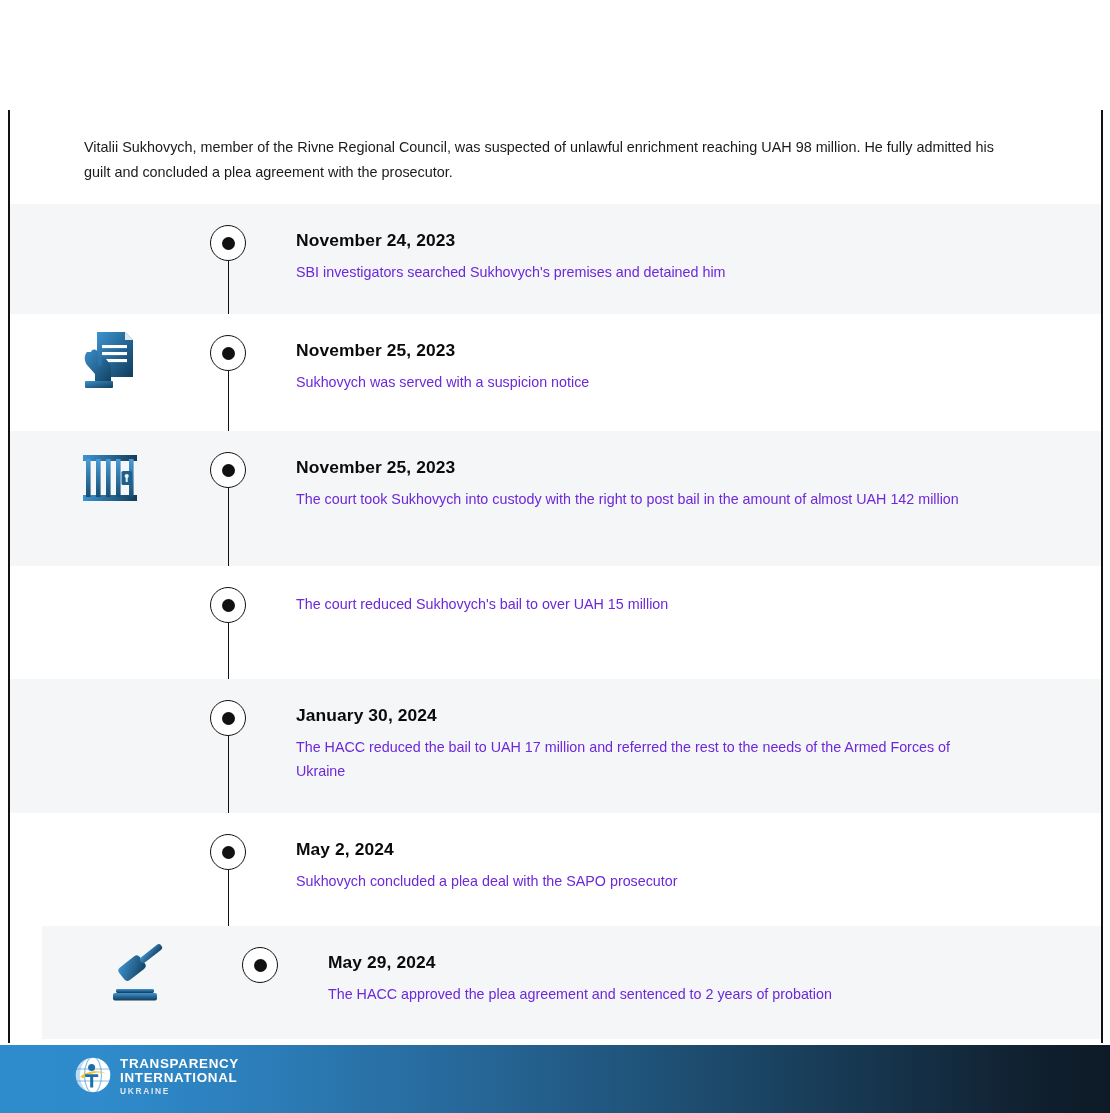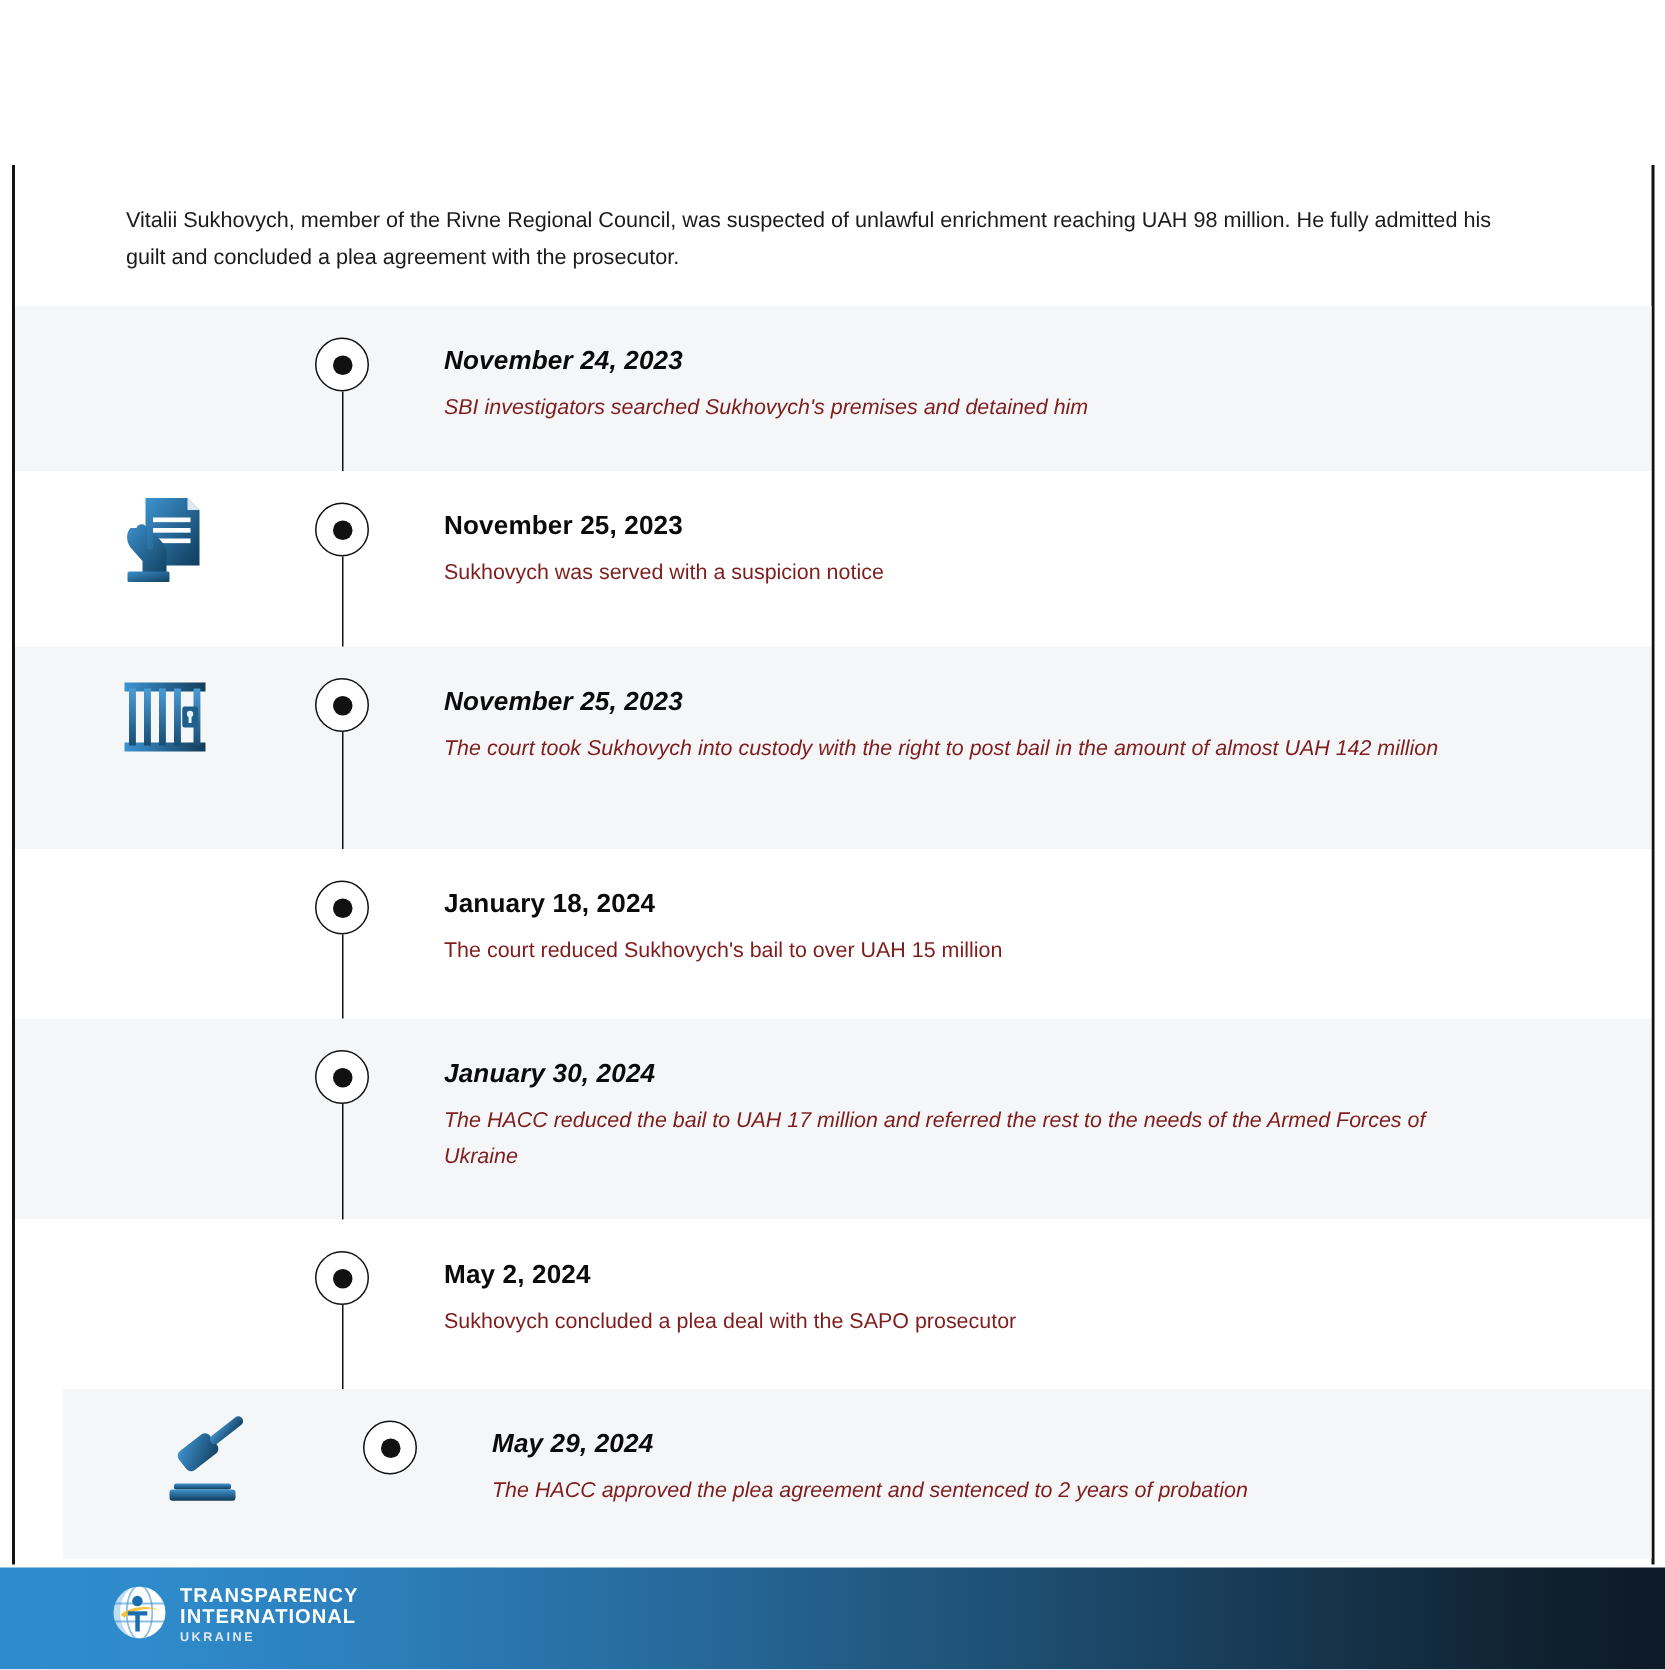--- a/index.html
+++ b/index.html
@@ -76,21 +76,21 @@
     left: 10px;
     top: 204px;
     width: 1091px;
   }
   .row {
     position: relative;
     box-sizing: border-box;
     padding: 0;
     background: #ffffff;
   }
-  .row.striped { background: #f5f6f8; font-style: italic; }
+  .row.striped { background: #f5f6f8; }
 
   .row-icon {
     position: absolute;
     left: 65px;
     width: 70px;
     height: 70px;
     display: flex;
     align-items: center;
     justify-content: center;
   }
@@ -134,21 +134,21 @@
   .row-date {
     font-size: 17.4px;
     font-weight: bold;
     color: #0b0b0b;
     letter-spacing: 0.1px;
     margin: 0 0 9px 0;
   }
   .row-desc {
     font-size: 14.3px;
     line-height: 24px;
-    color: #7f1d1d;
+    color: #6d28d9;
     margin: 0;
   }
 
   
   .footer {
     position: absolute;
     left: 0;
     top: 1045px;
     width: 1110px;
     height: 68px;
@@ -269,21 +269,20 @@
         <div class="marker" style="top: 21px;"></div>
         <div class="row-text" style="top: 26px;">
           <div class="row-date">November 25, 2023</div>
           <div class="row-desc">The court took Sukhovych into custody with the right to post bail in the amount of almost UAH 142 million</div>
         </div>
       </div>
       <div class="row" style="height: 113px;">
         <div class="connector" style="top: 57px; height: 77px;"></div>
         <div class="marker" style="top: 21px;"></div>
         <div class="row-text" style="top: 26px;">
-          <div class="row-date">January 18, 2024</div>
           <div class="row-desc">The court reduced Sukhovych's bail to over UAH 15 million</div>
         </div>
       </div>
       <div class="row striped" style="height: 134px;">
         <div class="connector" style="top: 57px; height: 98px;"></div>
         <div class="marker" style="top: 21px;"></div>
         <div class="row-text" style="top: 26px;">
           <div class="row-date">January 30, 2024</div>
           <div class="row-desc">The HACC reduced the bail to UAH 17 million and referred the rest to the needs of the Armed Forces of Ukraine</div>
         </div>

